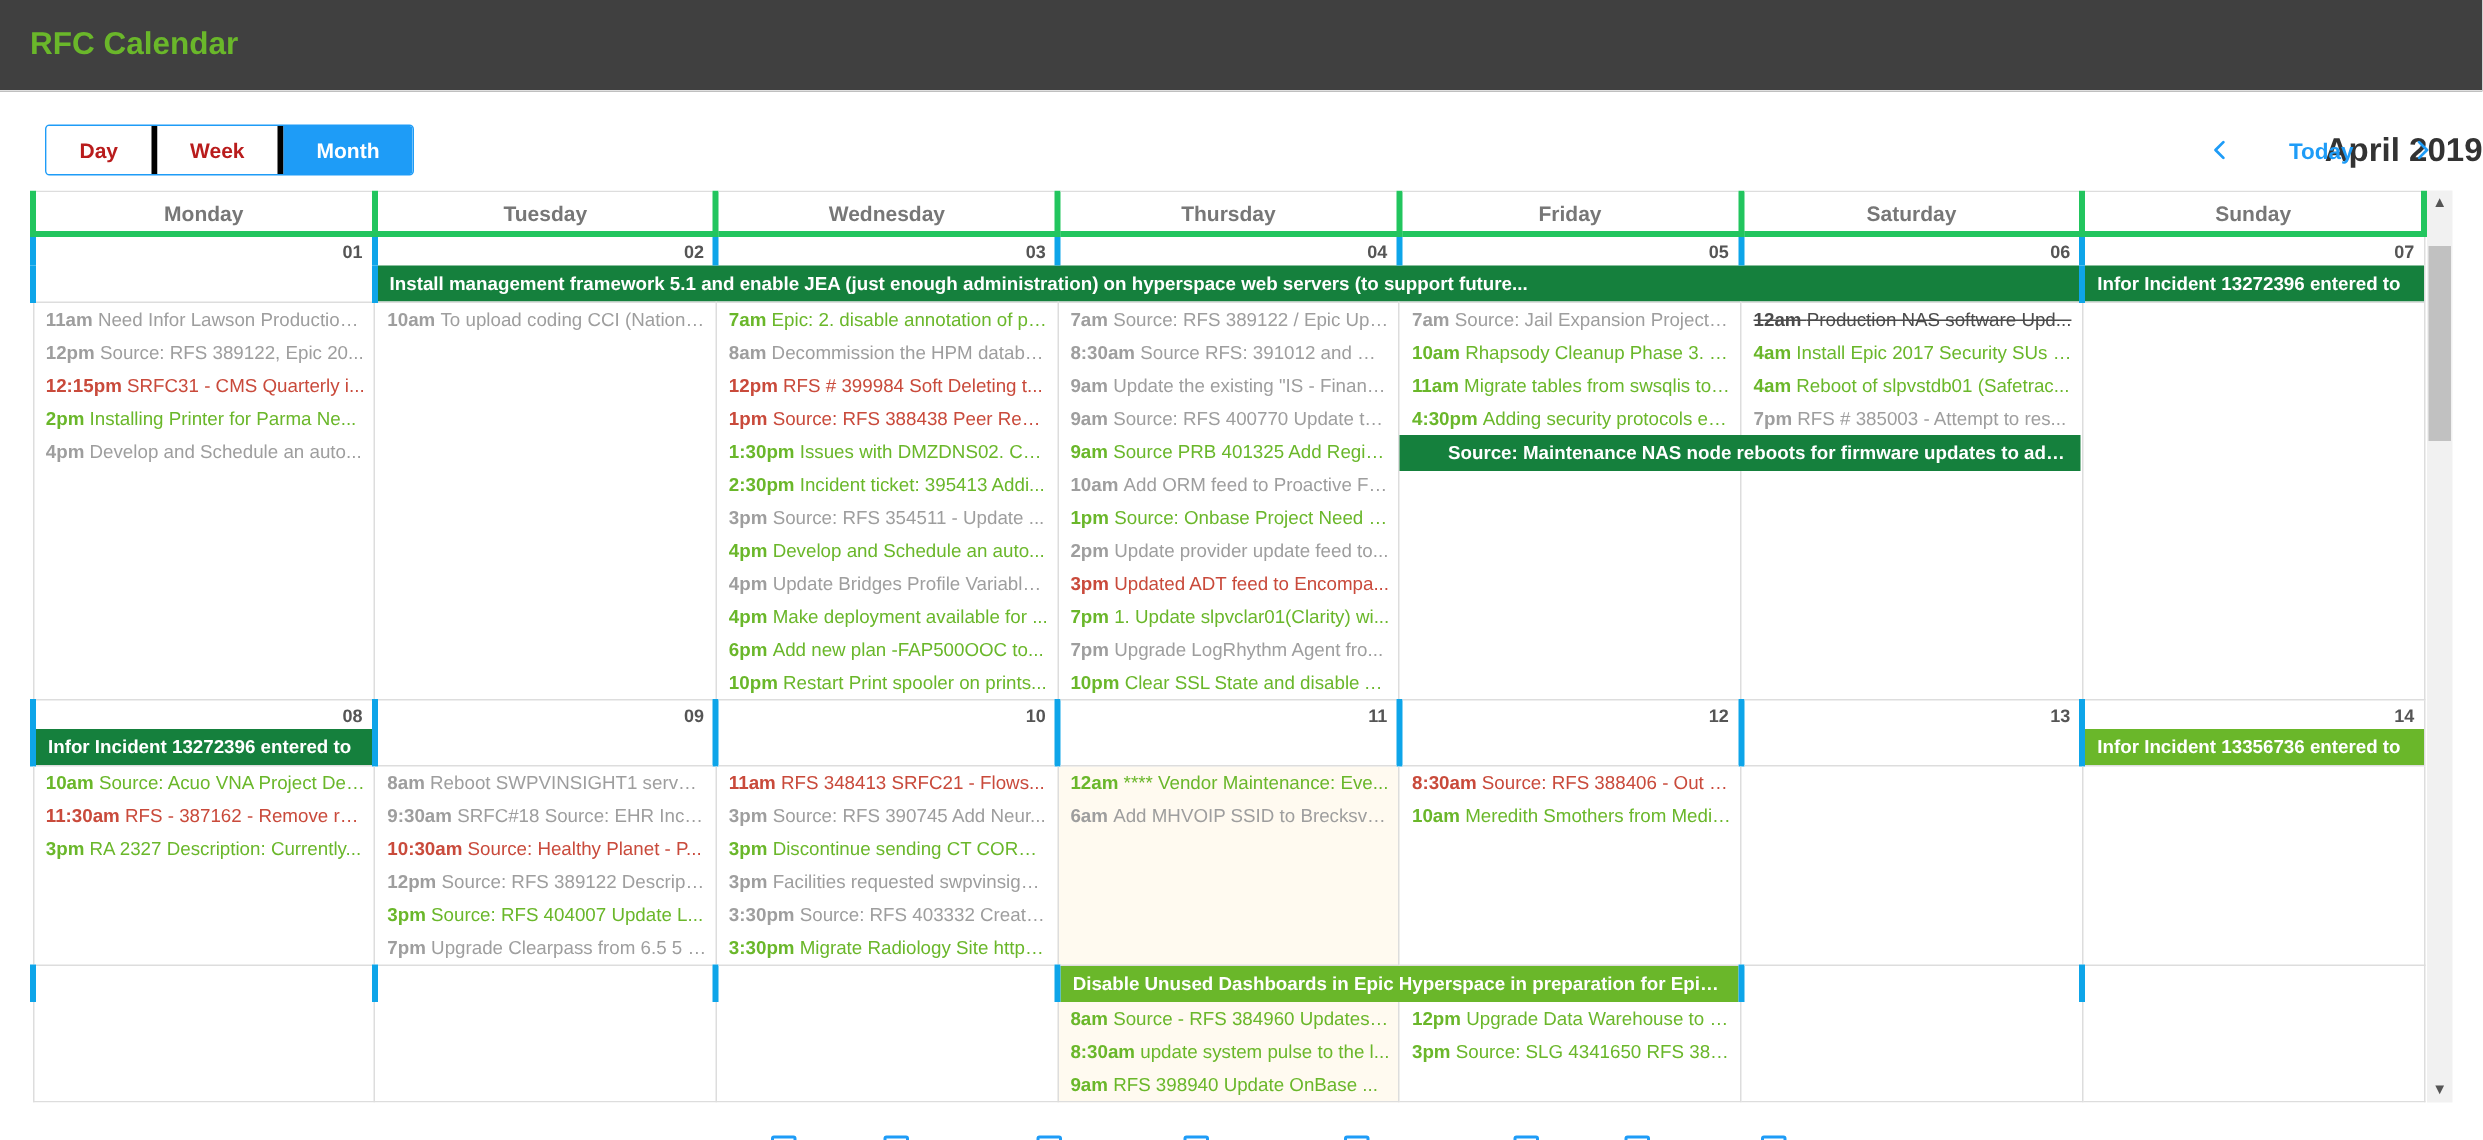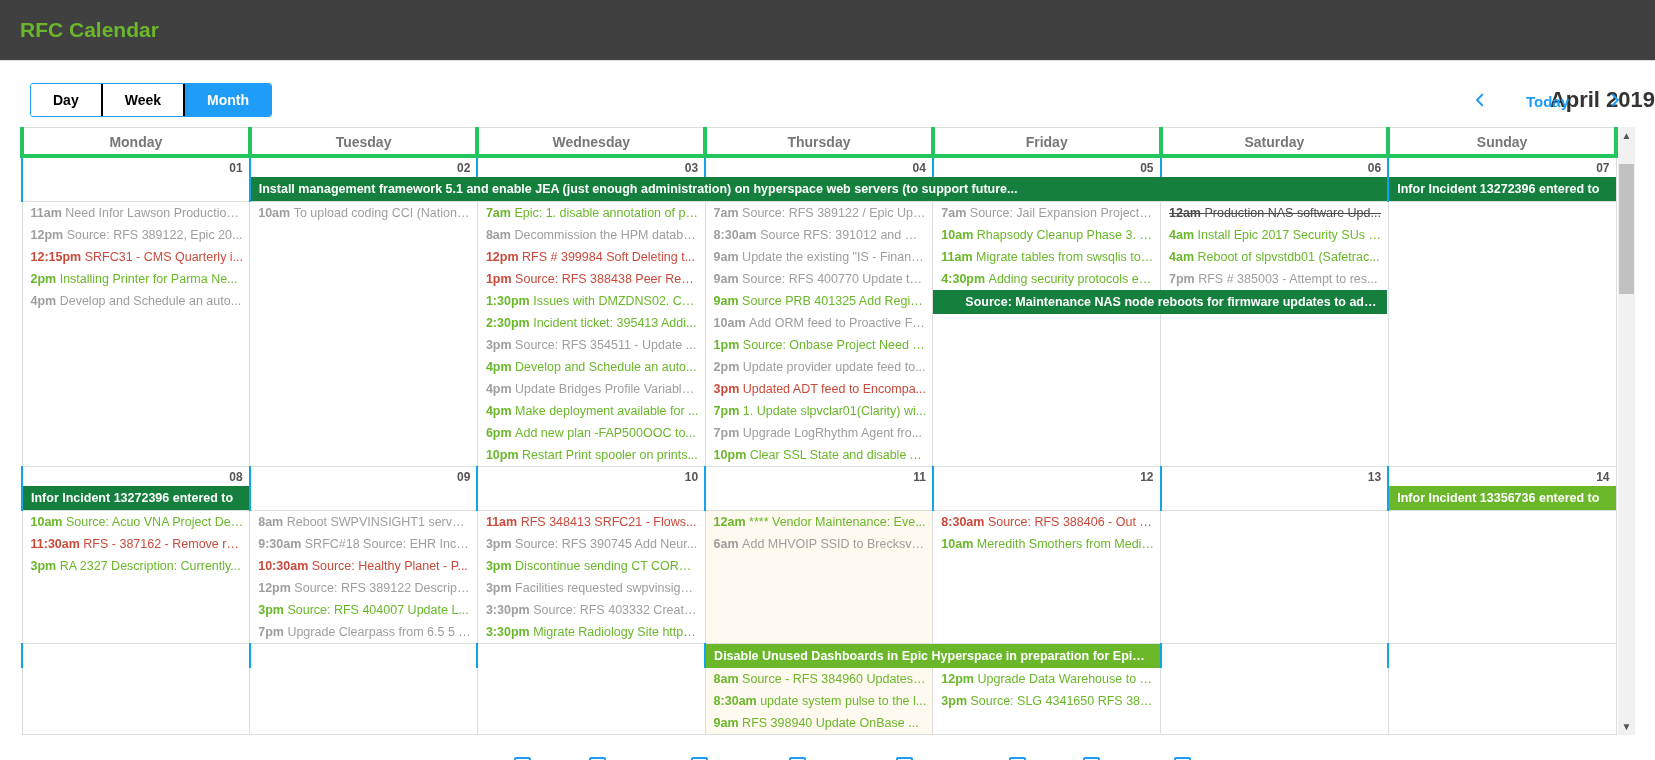--- a/index.html
+++ b/index.html
@@ -1,21 +1,21 @@
 <!DOCTYPE html>
 <html><head>
 <meta charset="utf-8">
 <style>
   * { box-sizing: border-box; margin:0; padding:0; }
   body { font-family: "Segoe UI", Arial, sans-serif; font-size:13px; color:#333; background:#fff; }
   .header-bar { background:#404040; padding:18px 20px 18px 20px; border-bottom:1px solid #e0e0e0; }
   .header-title { color:#6ab72a; font-size:21px; font-weight:600; }
   .toolbar { display:flex; align-items:center; padding:22px 30px 10px 30px; position:relative; }
   .view-toggle { display:flex; border:1px solid #1e9cf7; border-radius:3px; overflow:hidden; }
-  .view-toggle button { border:none; background:#fff; color:#000000; font-weight:600; font-size:14px; padding:8px 22px; cursor:pointer; border-right:2px solid #000000; }
+  .view-toggle button { border:none; background:#fff; color:#b91c1c; font-weight:600; font-size:14px; padding:8px 22px; cursor:pointer; border-right:4px solid #000000; }
   .view-toggle button:last-child{border-right:none;}
   .view-toggle button.active { background:#1e9cf7; color:#fff; }
   .toolbar-center { position:absolute; left:0; right:0; text-align:right; pointer-events:none; }
   .month-title { font-size:22px; font-weight:700; color:#333; }
   .toolbar-right { position:absolute; right:30px; display:flex; align-items:flex-end; gap:36px; }
   .nav-chevron { color:#1e9cf7; cursor:pointer; width:20px; height:20px; display:inline-flex; align-items:center; justify-content:center; }
   .today-btn { color:#1e9cf7; font-weight:600; font-size:15px; cursor:pointer; background:none; border:none; }
   .calendar-wrap { padding:0 20px 0 20px; display:flex; }
   .cal-scroll { flex:1; overflow:hidden; }
   .scrollbar-fake { width:17px; display:flex; flex-direction:column; align-items:center; }
@@ -29,21 +29,21 @@
   td.daycell.today-col { background:#fffaf0; }
   .daynum { text-align:right; padding:3px 6px 2px 0; font-size:12px; color:#555; font-weight:600;}
   .ev { padding:2px 6px 2px 8px; font-size:12.5px; line-height:18px; white-space:nowrap; overflow:hidden; text-overflow:ellipsis; cursor:pointer; }
   .ev .t { font-weight:700; }
   .ev.grey, .ev.grey .t { color:#9e9e9e; }
   .ev.green, .ev.green .t { color:#6ab72a; }
   .ev.red, .ev.red .t { color:#c94a3b; }
   .ev.struck { text-decoration:line-through; color:#4b4b4b; }
   .ev.banner { background:#15803d; color:#fff; font-weight:600; padding:3px 8px; }
   .ev.banner-green { background:#6ab72a; color:#fff; font-weight:600; padding:3px 8px; }
-  .span-row td { padding:0; border-left:2px solid #0ea5e9; border-right:1px solid #ddd; border-top:none; border-bottom:none; vertical-align:top;}
+  .span-row td { padding:0; border-left:4px solid #0ea5e9; border-right:1px solid #ddd; border-top:none; border-bottom:none; vertical-align:top;}
   .span-row .ev { }
   .filters { text-align:center; padding:22px 0 12px 0; font-size:14px; }
   .filters .lbl { font-weight:700; margin-right:14px; }
   .chk { display:inline-flex; align-items:center; margin:0 12px; cursor:pointer; gap:6px;}
   .chk .box { width:17px; height:17px; border:2px solid #1e9cf7; border-radius:2px; display:inline-flex; align-items:center; justify-content:center; }
   .chk .box svg { width:13px; height:13px; stroke:#1e9cf7; stroke-width:3; fill:none; }
 </style>
 </head>
 <body>
 
@@ -128,21 +128,21 @@
               <div class="ev grey"><span class="t">11am  </span><span>Need Infor Lawson Production...</span></div>
               <div class="ev grey"><span class="t">12pm  </span><span>Source: RFS 389122, Epic 20...</span></div>
               <div class="ev red"><span class="t">12:15pm  </span><span>SRFC31 - CMS Quarterly i...</span></div>
               <div class="ev green"><span class="t">2pm  </span><span>Installing Printer for Parma Ne...</span></div>
               <div class="ev grey"><span class="t">4pm  </span><span>Develop and Schedule an auto...</span></div>
             </td>
     <td class="daycell" id="w1-tue">
               <div class="ev grey"><span class="t">10am  </span><span>To upload coding CCI (Nationa...</span></div>
             </td>
     <td class="daycell" id="w1-wed">
-              <div class="ev green"><span class="t">7am  </span><span>Epic: 1. disable annotation of pr...</span></div>
+              <div class="ev green"><span class="t">7am  </span><span>Epic: 2. disable annotation of pr...</span></div>
               <div class="ev grey"><span class="t">8am  </span><span>Decommission the HPM databa...</span></div>
               <div class="ev red"><span class="t">12pm  </span><span>RFS # 399984 Soft Deleting t...</span></div>
               <div class="ev red"><span class="t">1pm  </span><span>Source: RFS 388438 Peer Revi...</span></div>
               <div class="ev green"><span class="t">1:30pm  </span><span>Issues with DMZDNS02. Ca...</span></div>
               <div class="ev green"><span class="t">2:30pm  </span><span>Incident ticket: 395413 Addi...</span></div>
               <div class="ev grey"><span class="t">3pm  </span><span>Source: RFS 354511 - Update ...</span></div>
               <div class="ev green"><span class="t">4pm  </span><span>Develop and Schedule an auto...</span></div>
               <div class="ev grey"><span class="t">4pm  </span><span>Update Bridges Profile Variable...</span></div>
               <div class="ev green"><span class="t">4pm  </span><span>Make deployment available for ...</span></div>
               <div class="ev green"><span class="t">6pm  </span><span>Add new plan -FAP500OOC to...</span></div>

